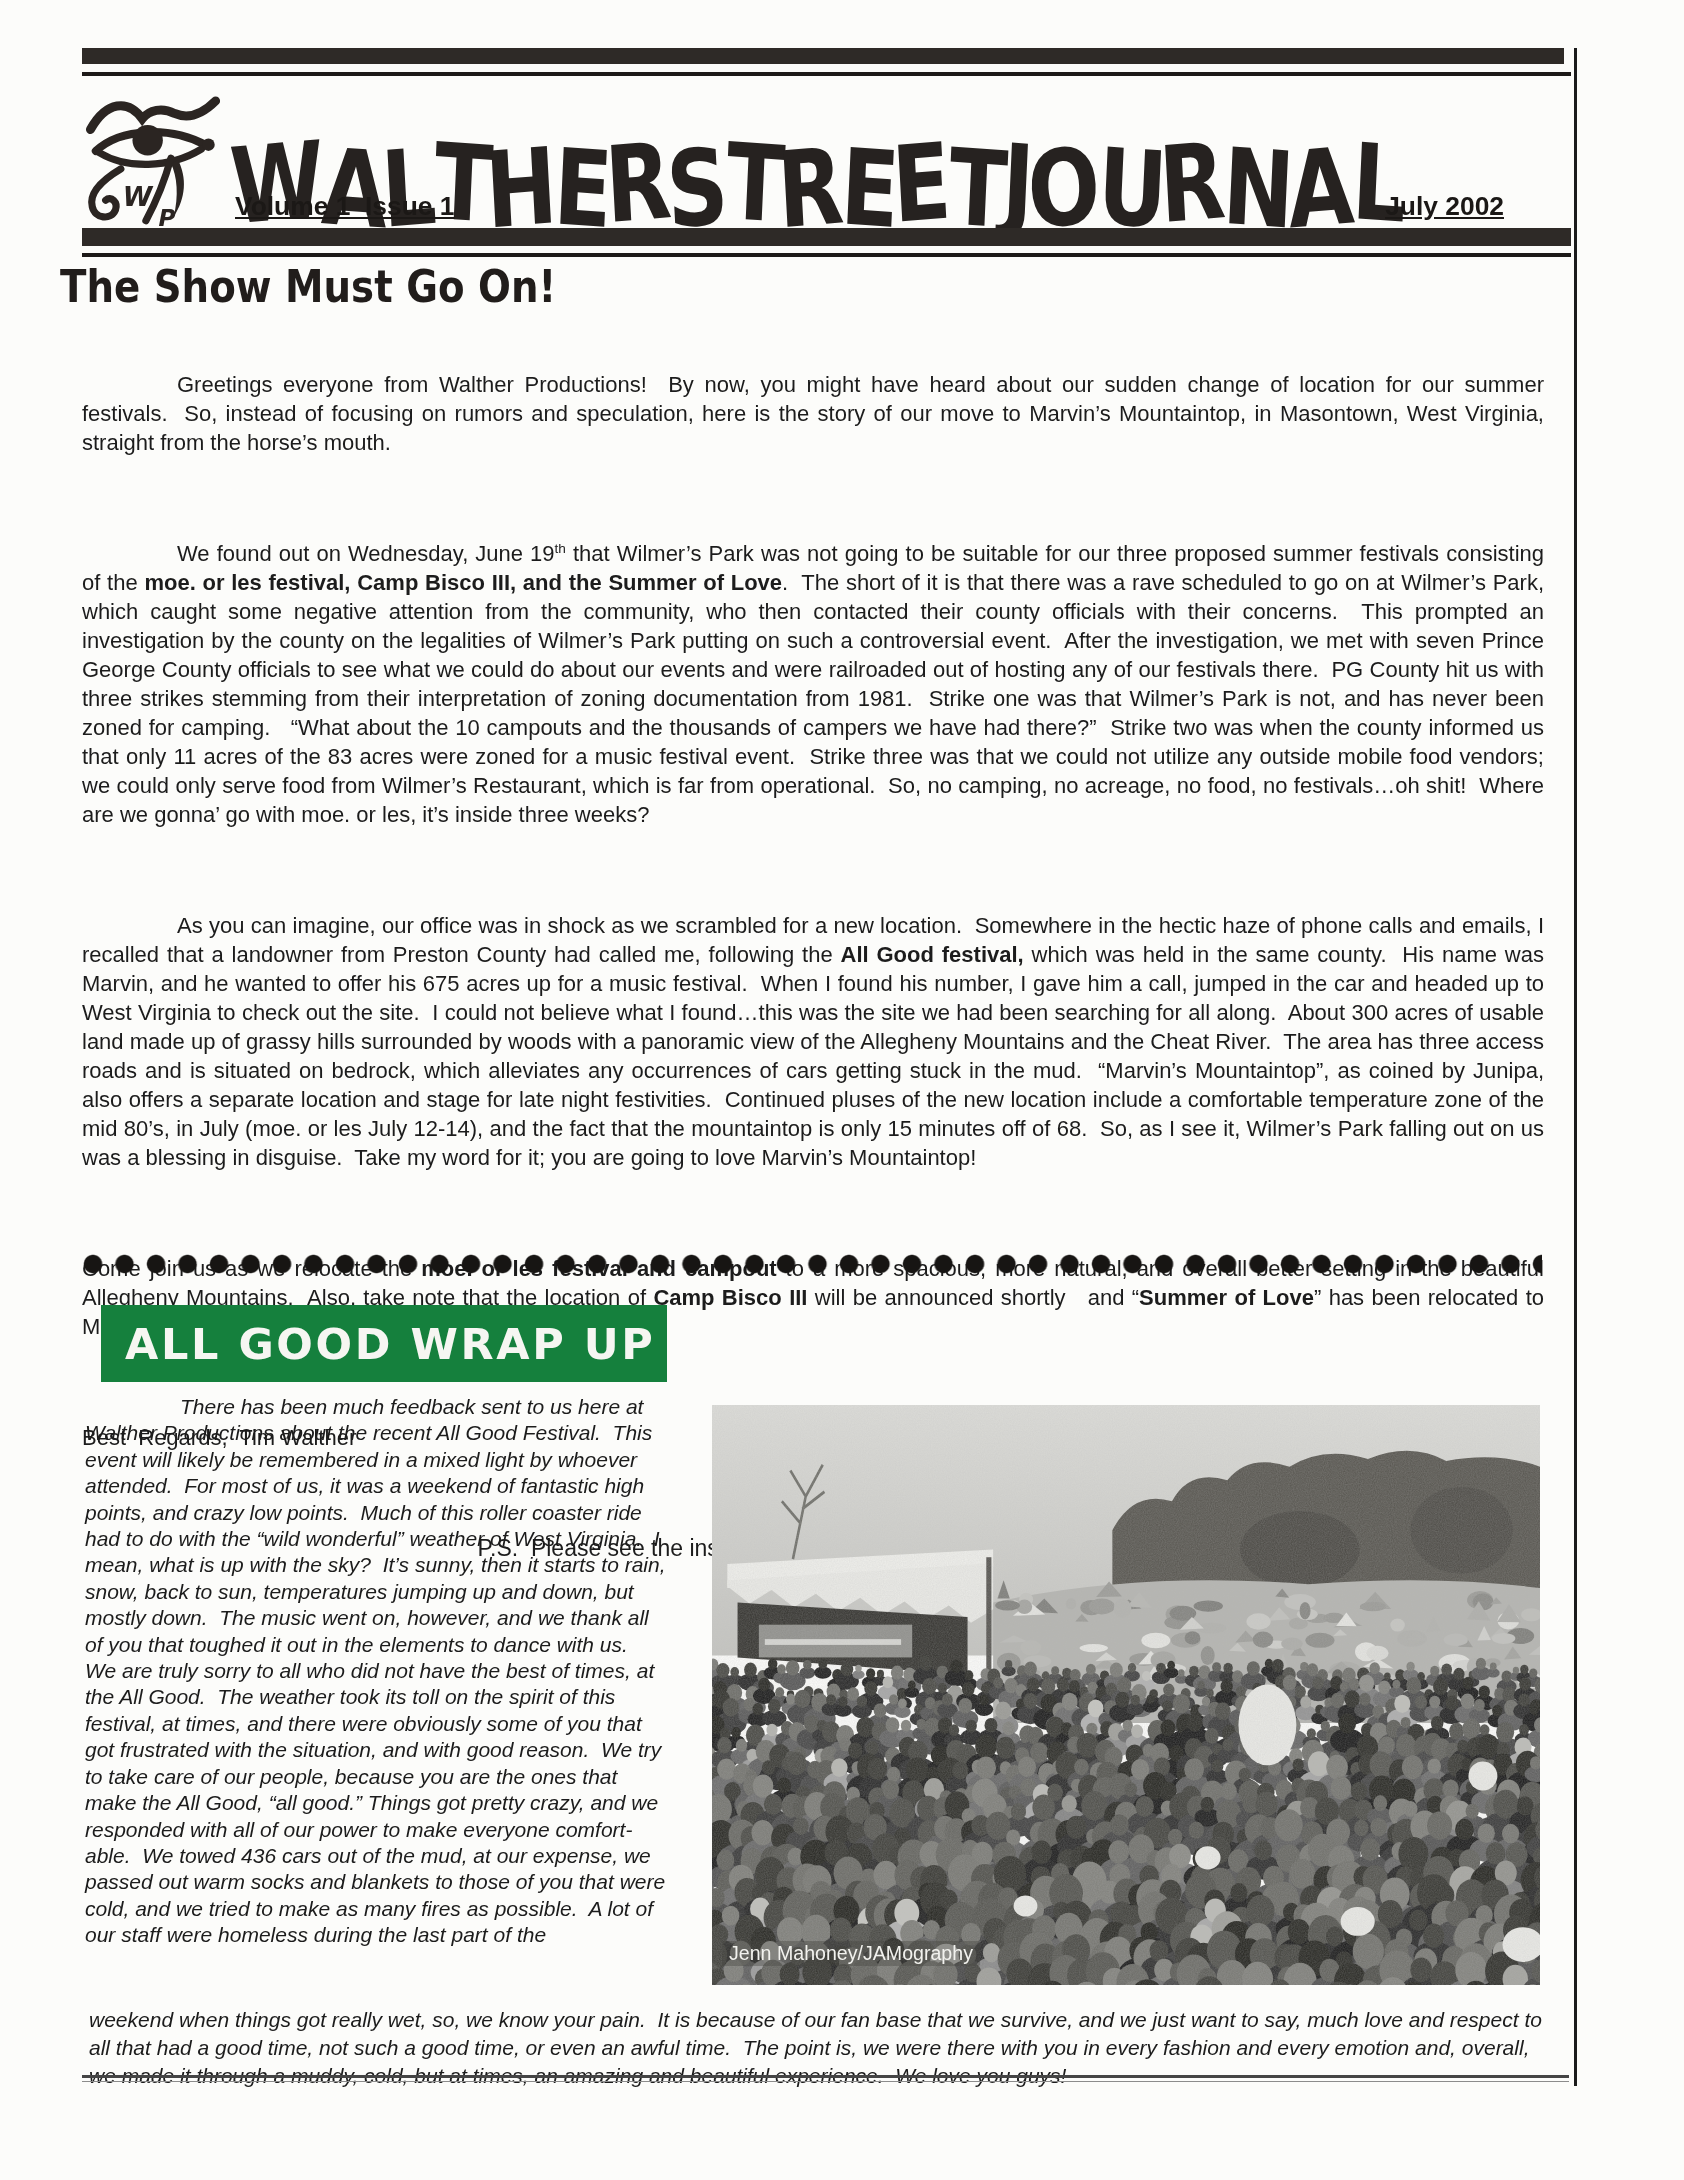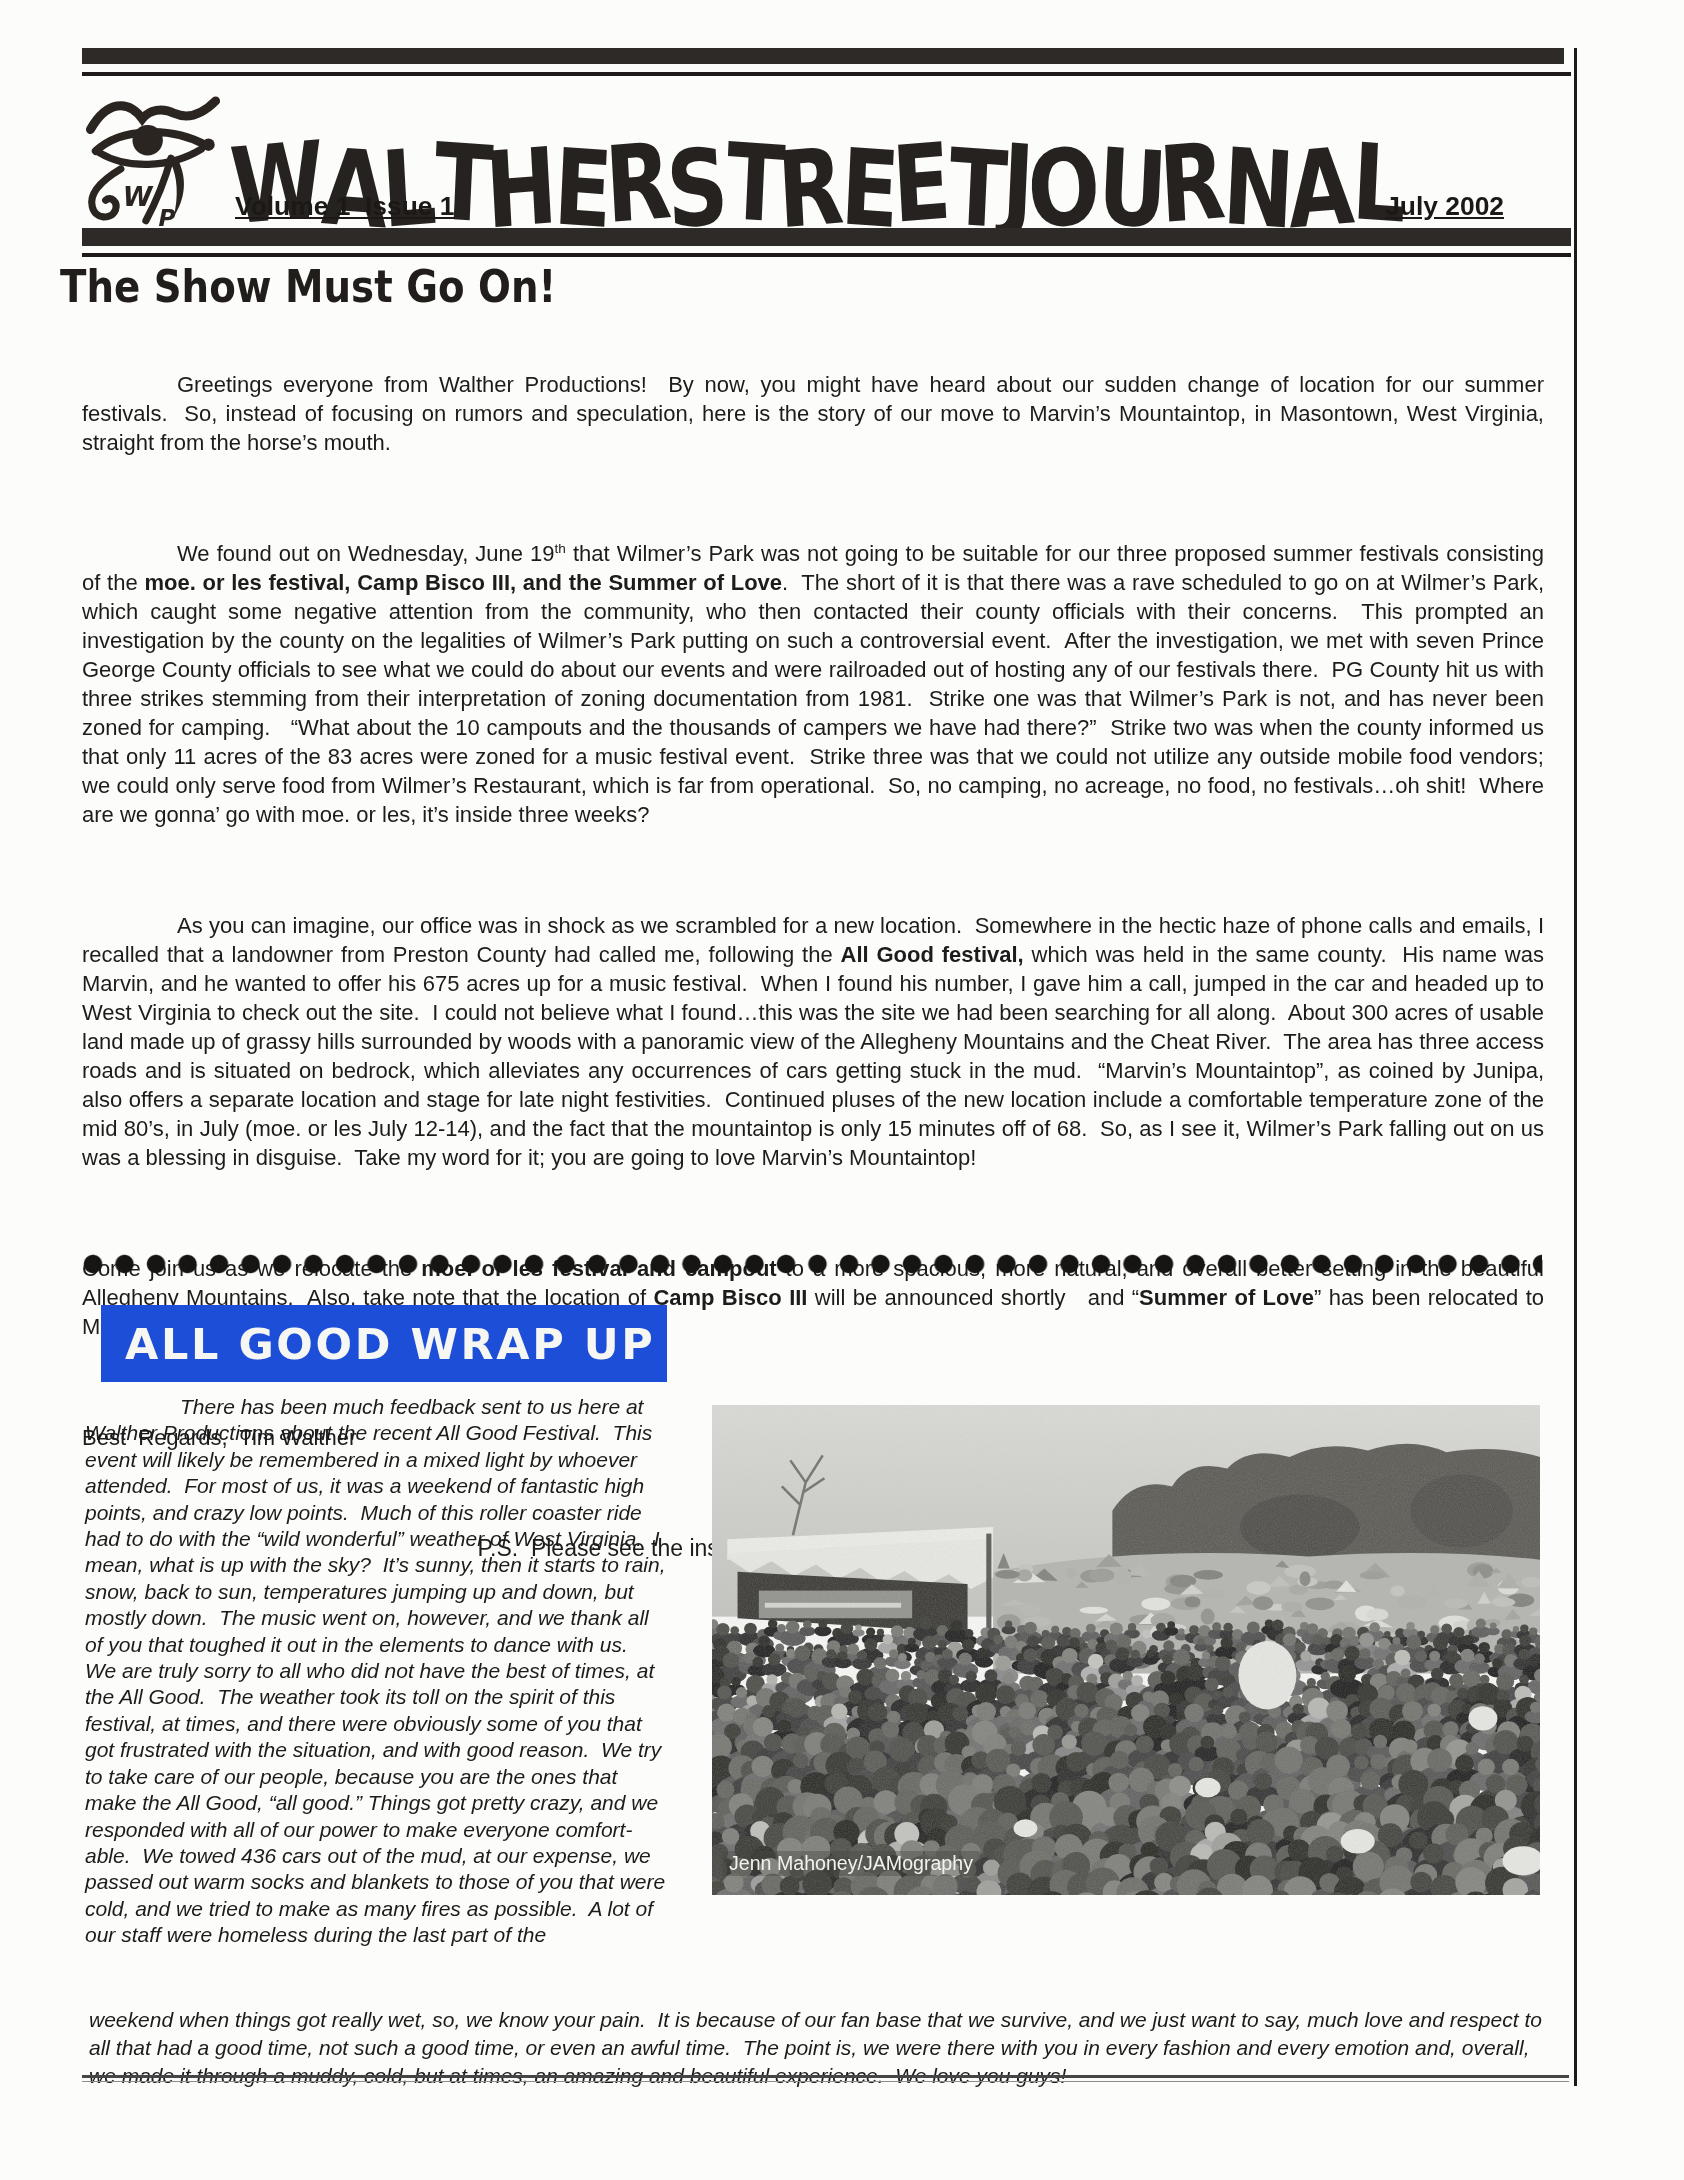--- a/index.html
+++ b/index.html
@@ -23,27 +23,27 @@
   .article1 p{margin:0 0 24px 0;}
   .article1 p.indent{text-indent:95px;}
   .b{font-weight:bold;}
   sup{font-size:62%;vertical-align:super;line-height:0;}
   .signoff{margin-top:5.1px;text-align:left;}
   .ps{text-align:center;font-size:23px;margin-top:5.1px;}
   .dot-divider{position:absolute;left:82px;top:1252px;width:1460px;height:24px;
         background-image:radial-gradient(circle 9.4px at 11px 12px,#171513 8.5px,rgba(0,0,0,0) 9.8px);
         background-size:31.5px 24px;background-repeat:repeat-x;}
   
-  .wrapup-box{position:absolute;left:101px;top:1305px;width:566px;height:77px;background:#1d4ed8;
+  .wrapup-box{position:absolute;left:101px;top:1305px;width:566px;height:77px;background:#15803d;
         display:flex;align-items:center;}
   .wrapup-box h2{margin:0 0 0 24px;color:#f6f6f2;font-family:"DejaVu Sans",sans-serif;
         font-weight:bold;font-size:43px;letter-spacing:2.6px;white-space:nowrap;}
   .col-text{position:absolute;left:85px;top:1394px;width:584px;font-style:italic;
         font-size:21px;line-height:26.4px;white-space:pre-wrap;text-indent:95px;}
-  .photo-wrap{position:absolute;left:712px;top:1405px;width:828px;height:490px;}
+  .photo-wrap{position:absolute;left:712px;top:1405px;width:828px;height:580px;}
   .photo-wrap svg{display:block;width:100%;height:100%;}
   .photo-credit{position:absolute;left:10.2px;bottom:19px;color:#f2f2ee;font-size:19.6px;
         background:rgba(70,70,66,.40);padding:0.9px 6.8px;border-radius:1.7px;}
   .bottom-text{position:absolute;left:89px;top:1959px;width:1458px;font-style:italic;
         font-size:21px;line-height:28px;white-space:pre-wrap;margin-top:47px;}
   .footer-rule{position:absolute;left:82px;top:2075px;width:1487px;height:3.4px;
         border-top:3.4px solid #454545;border-bottom:1.7px solid #8c8c8c;}
   .right-border{position:absolute;left:1574px;top:48px;width:3.4px;height:2038px;background:#1b1b1b;}
 </style>
 </head>

